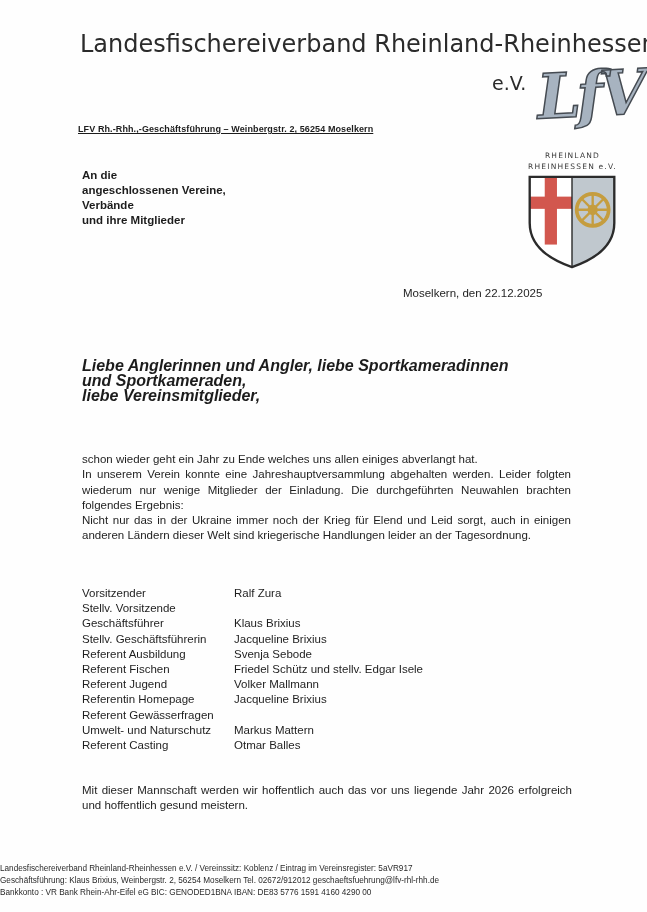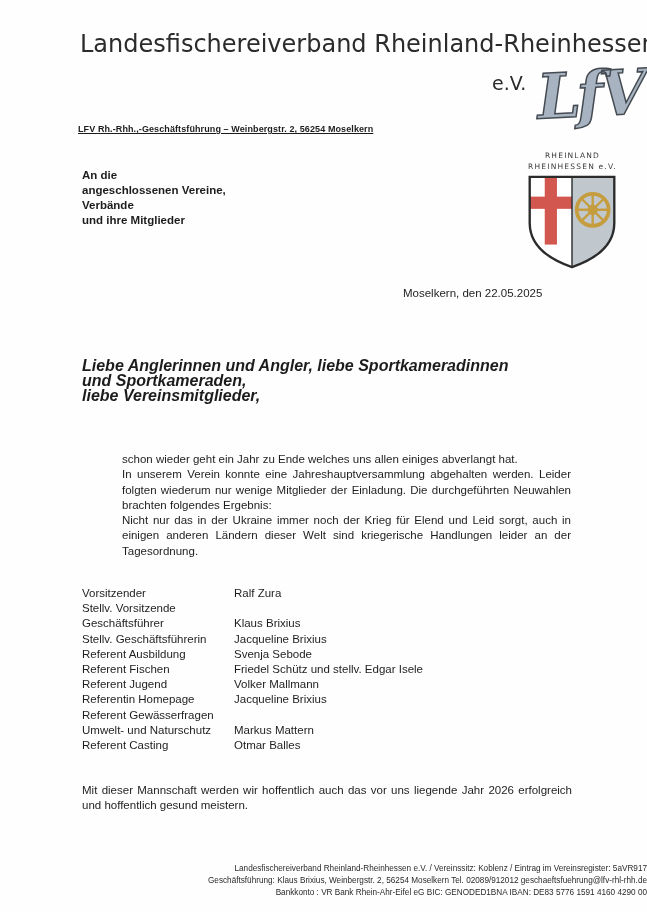--- a/index.html
+++ b/index.html
@@ -62,39 +62,39 @@
 
   .salutation {
     position: absolute; left: 82px; top: 358px; width: 440px;
     font-size: 16px; font-weight: bold; line-height: 15px; color: #1c1c1c; font-style: italic;
   }
 
   .body-text {
     position: absolute; left: 82px; top: 452px; width: 489px;
     font-size: 11.5px; line-height: 15.3px; color: #1e1e1e;
   }
-  .body-text p { text-align: justify; margin-left: 40px; }
+  .body-text p { text-align: justify; }
 
   .officers {
     position: absolute; left: 82px; top: 586px; width: 470px;
     font-size: 11.5px; line-height: 15.2px; color: #1e1e1e;
   }
   .officer-row { display: flex; }
   .officer-role { width: 152px; flex: none; }
   .officer-name { flex: 1; }
 
   .closing {
     position: absolute; left: 82px; top: 783px; width: 490px;
     font-size: 11.5px; line-height: 15.3px; color: #1e1e1e;
     text-align: justify;
   }
 
   .footer {
     position: absolute; left: 0; top: 863px; width: 647px;
-    text-align: right; font-size: 8.2px; line-height: 12px; color: #2a2a2a;
+    text-align: left; font-size: 8.2px; line-height: 12px; color: #2a2a2a;
   }
 </style>
 </head>
 <body>
 
 <div class="page">
 
   <div class="title">Landesfischereiverband Rheinland-Rheinhessen</div>
   <div class="title-suffix">e.V.</div>
 
@@ -128,21 +128,21 @@
 
   <div class="sender-line">LFV Rh.-Rhh.,-Geschäftsführung – Weinbergstr. 2, 56254 Moselkern</div>
 
   <div class="recipient">
     <div>An die</div>
     <div>angeschlossenen Vereine,</div>
     <div>Verbände</div>
     <div>und ihre Mitglieder</div>
   </div>
 
-  <div class="dateline">Moselkern, den 22.05.2025</div>
+  <div class="dateline">Moselkern, den 22.12.2025</div>
 
   <div class="salutation">
     <span>Liebe Anglerinnen und Angler, liebe Sportkameradinnen und Sportkameraden,</span><br>
     <span>liebe Vereinsmitglieder,</span>
   </div>
 
   <div class="body-text">
     <p>schon wieder geht ein Jahr zu Ende welches uns allen einiges abverlangt hat.</p>
     <p>In unserem Verein konnte eine Jahreshauptversammlung abgehalten werden. Leider folgten wiederum nur wenige Mitglieder der Einladung. Die durchgeführten Neuwahlen brachten folgendes Ergebnis:</p>
     <p>Nicht nur das in der Ukraine immer noch der Krieg für Elend und Leid sorgt, auch in einigen anderen Ländern dieser Welt sind kriegerische Handlungen leider an der Tagesordnung.</p>
@@ -191,17 +191,17 @@
     <div class="officer-row">
       <div class="officer-role">Referent Casting</div>
       <div class="officer-name">Otmar Balles</div>
     </div>
   </div>
 
   <div class="closing">Mit dieser Mannschaft werden wir hoffentlich auch das vor uns liegende Jahr 2026 erfolgreich und hoffentlich gesund meistern.</div>
 
   <div class="footer">
     <div>Landesfischereiverband Rheinland-Rheinhessen e.V. / Vereinssitz: Koblenz / Eintrag im Vereinsregister: 5aVR917</div>
-    <div>Geschäftsführung: Klaus Brixius, Weinbergstr. 2, 56254 Moselkern Tel. 02089/912012 geschaeftsfuehrung@lfv-rhl-rhh.de</div>
+    <div>Geschäftsführung: Klaus Brixius, Weinbergstr. 2, 56254 Moselkern Tel. 02672/912012 geschaeftsfuehrung@lfv-rhl-rhh.de</div>
     <div>Bankkonto : VR Bank Rhein-Ahr-Eifel eG BIC: GENODED1BNA IBAN: DE83 5776 1591 4160 4290 00</div>
   </div>
 
 </div>
 
 </body></html>

